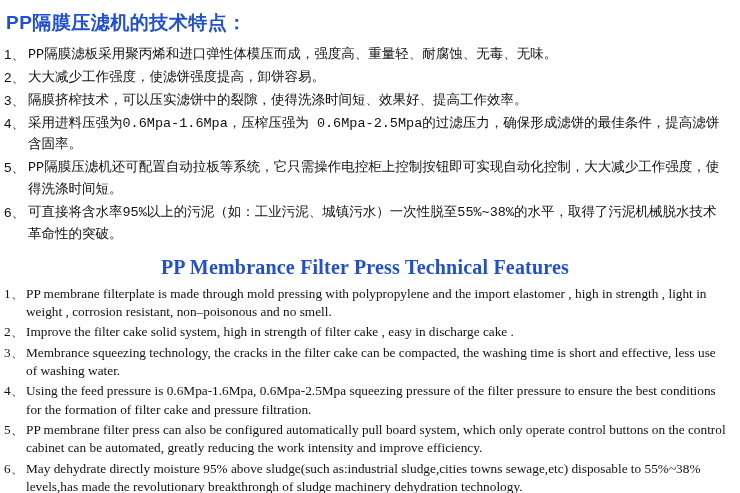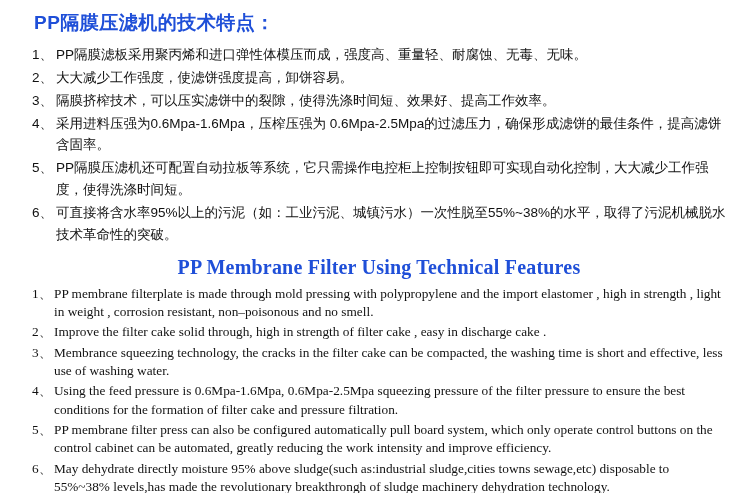--- a/index.html
+++ b/index.html
@@ -12,21 +12,21 @@
     background: #ffffff;
     font-family: "Liberation Serif", serif;
     overflow: hidden;
     position: relative;
   }
   .page {
     position: relative;
     width: 740px;
     height: 441px;
     box-sizing: border-box;
-    padding: 8px 14px 0 32px;
+    padding: 8px 14px 0 4px;
   }
   .cn-title {
     color: #1f4fd8;
     font-family: "Liberation Sans", sans-serif;
     font-weight: bold;
     font-size: 19px;
     letter-spacing: 0.5px;
     margin: 2px 0 8px 2px;
   }
   .cn-list {
@@ -44,20 +44,21 @@
     margin-bottom: 1px;
   }
   .cn-num {
     flex: 0 0 auto;
     width: 24px;
     text-align: left;
     font-size: 13.5px;
   }
   .cn-text {
     flex: 1 1 auto;
+    font-family: Liberation Mono, monospace;
   }
   .en-title {
     color: #1f4fd8;
     font-family: "Liberation Serif", serif;
     font-weight: bold;
     font-size: 20px;
     text-align: center;
     margin: 10px 0 6px 0;
     letter-spacing: 0.2px;
   }
@@ -124,30 +125,30 @@
     <li>
       <span class="cn-num">5、</span>
       <span class="cn-text">PP隔膜压滤机还可配置自动拉板等系统，它只需操作电控柜上控制按钮即可实现自动化控制，大大减少工作强度，使得洗涤时间短。</span>
     </li>
     <li>
       <span class="cn-num">6、</span>
       <span class="cn-text">可直接将含水率95%以上的污泥（如：工业污泥、城镇污水）一次性脱至55%~38%的水平，取得了污泥机械脱水技术革命性的突破。</span>
     </li>
   </ul>
 
-  <div class="en-title">PP Membrane Filter Using Technical Features</div>
+  <div class="en-title">PP Membrance Filter Press Technical Features</div>
 
   <ul class="en-list">
     <li>
       <span class="en-num">1、</span>
       <span class="en-text">PP membrane filterplate is made through mold pressing with polypropylene and the import elastomer , high in strength , light in weight , corrosion resistant, non–poisonous and no smell.</span>
     </li>
     <li>
       <span class="en-num">2、</span>
-      <span class="en-text">Improve the filter cake solid through, high in strength of filter cake , easy in discharge cake .</span>
+      <span class="en-text">Improve the filter cake solid system, high in strength of filter cake , easy in discharge cake .</span>
     </li>
     <li>
       <span class="en-num">3、</span>
       <span class="en-text">Membrance squeezing technology, the cracks in the filter cake can be compacted, the washing time is short and effective, less use of washing water.</span>
     </li>
     <li>
       <span class="en-num">4、</span>
       <span class="en-text">Using the feed pressure is 0.6Mpa-1.6Mpa, 0.6Mpa-2.5Mpa squeezing pressure of the filter pressure to ensure the best conditions for the formation of filter cake and pressure filtration.</span>
     </li>
     <li>

